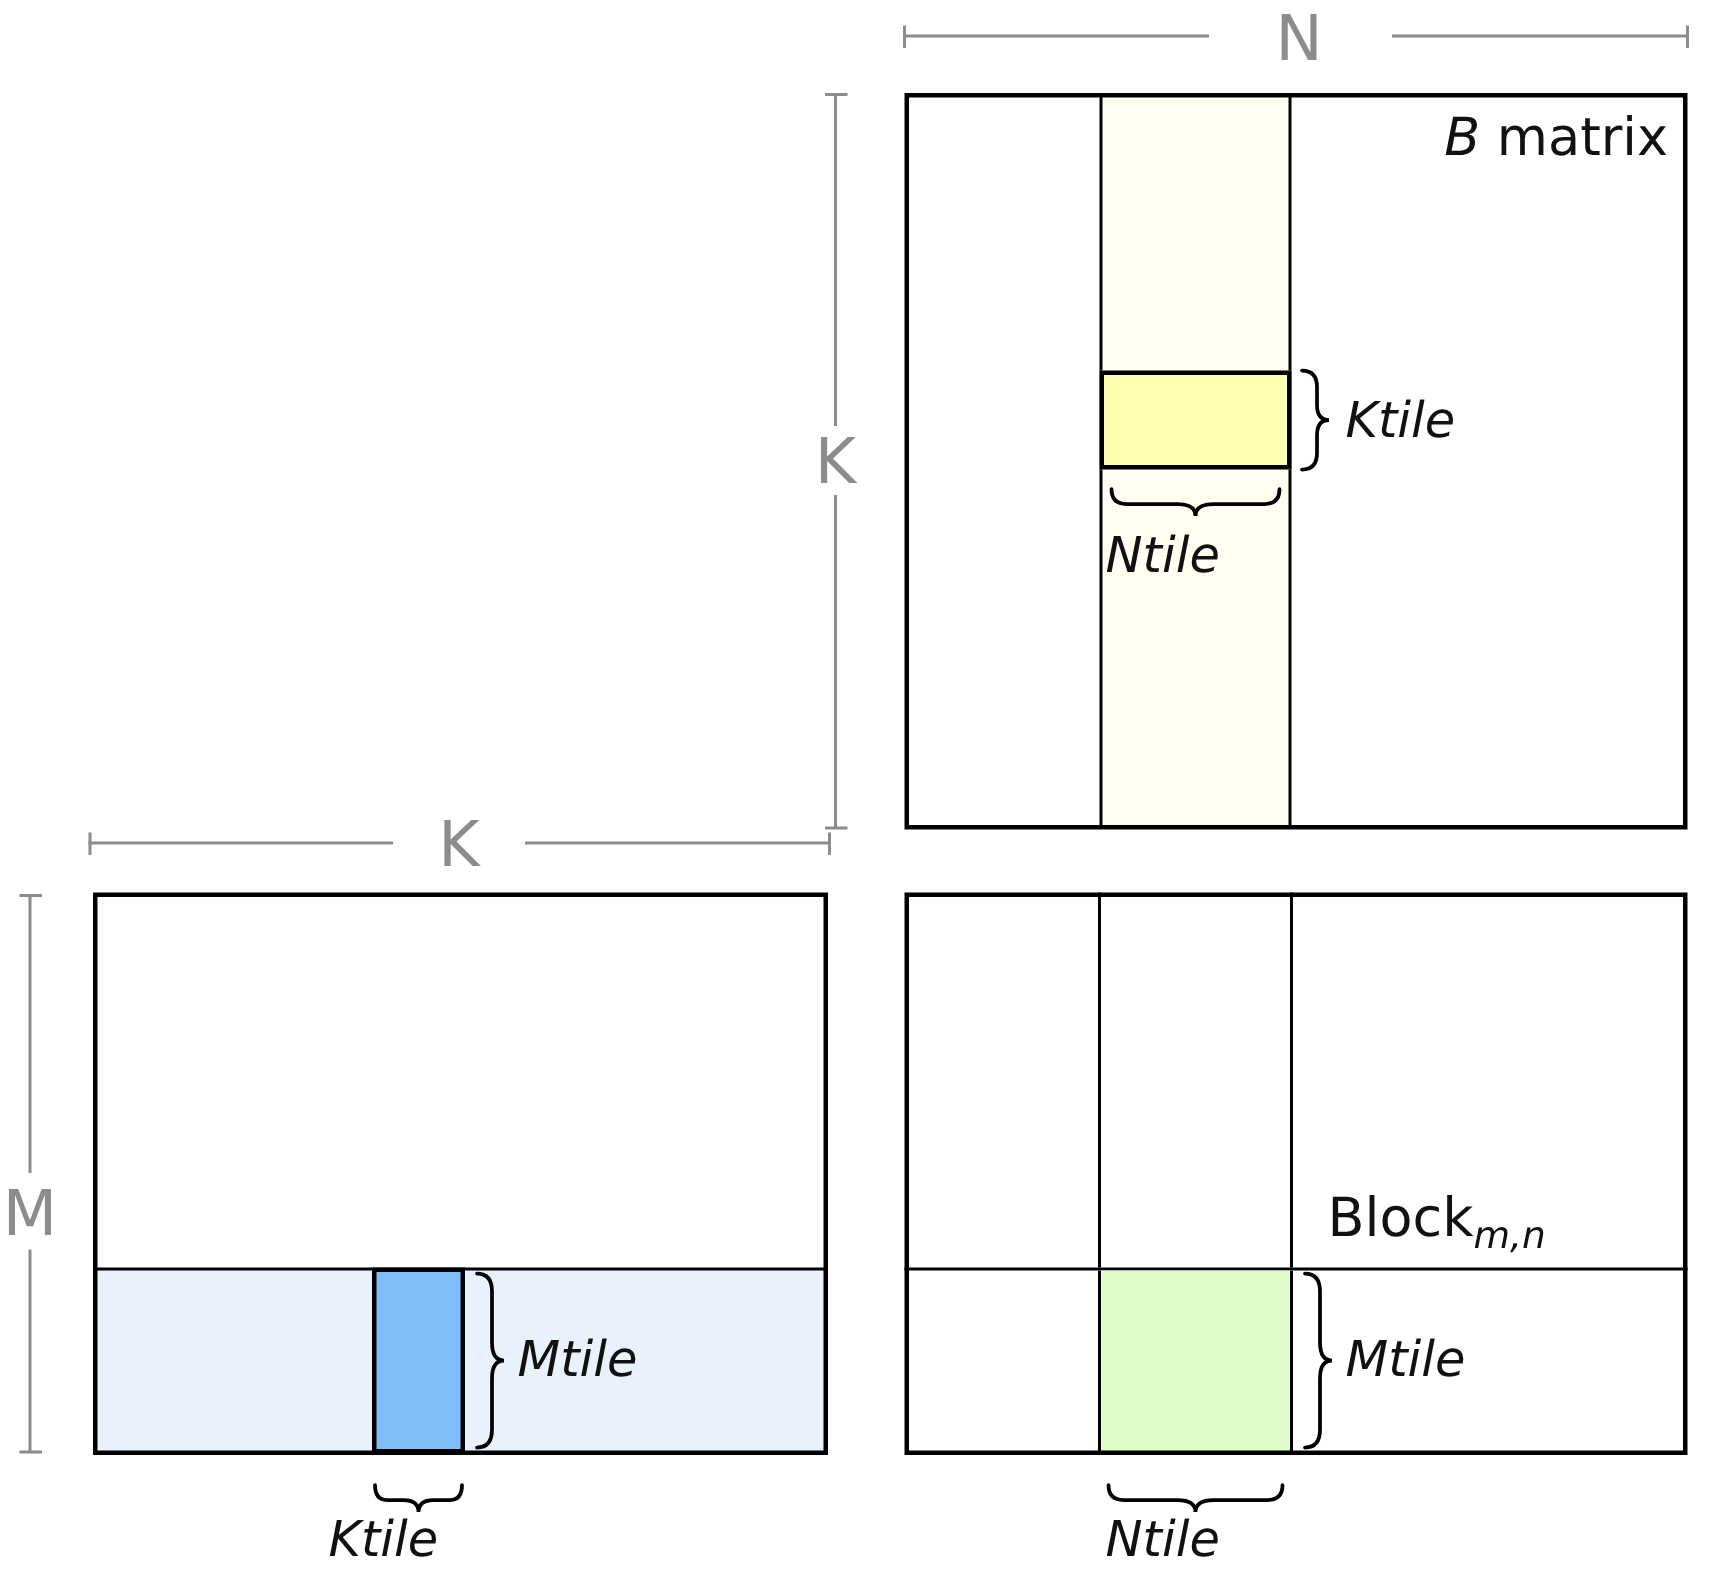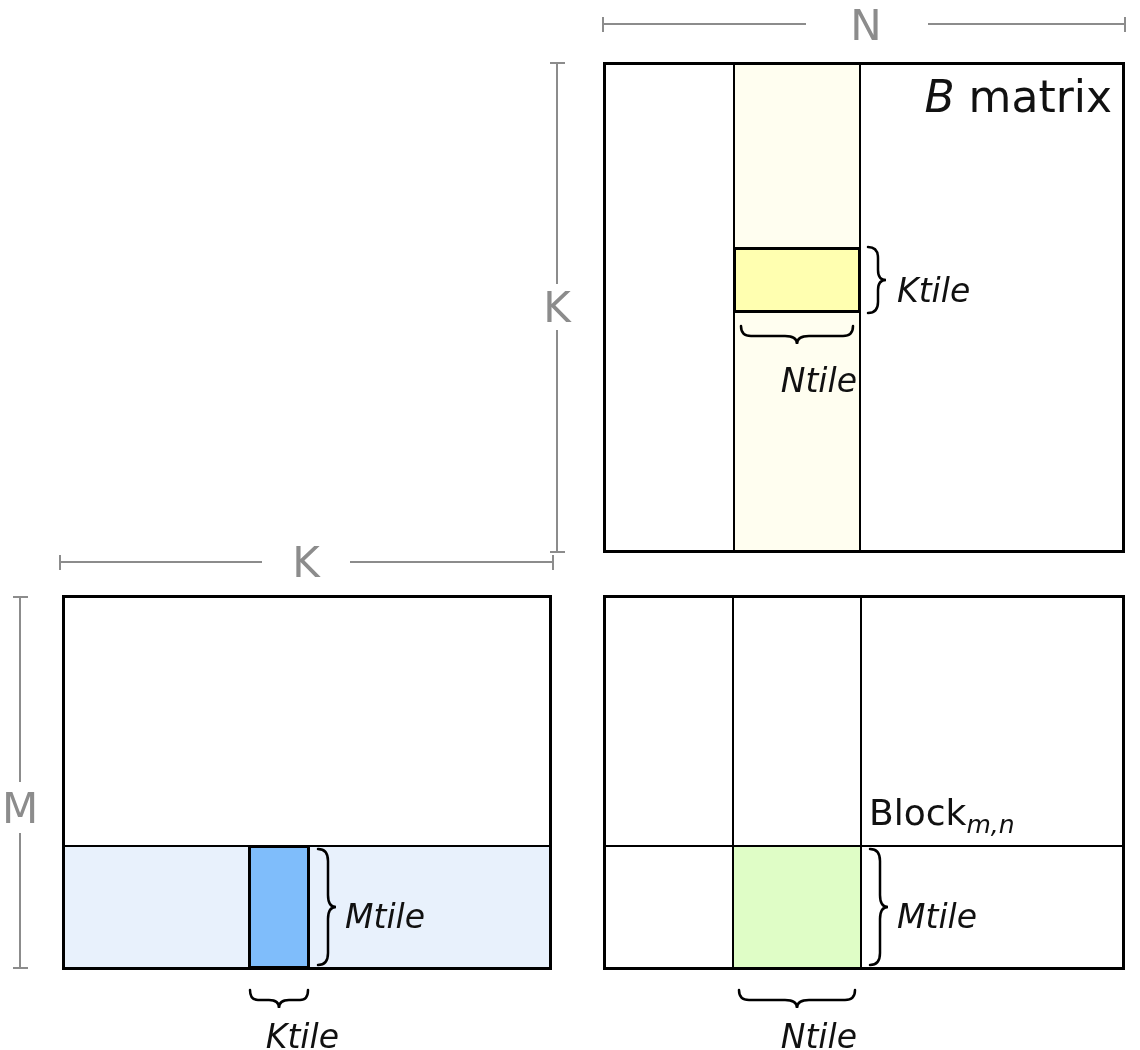--- a/index.html
+++ b/index.html
@@ -13,27 +13,27 @@
   .strip{position:absolute;box-sizing:border-box;}
   
   .tile{position:absolute;box-sizing:border-box;}
   
   .dseg{position:absolute;background:#8c8c8c;}
   .dtick{position:absolute;background:#8c8c8c;}
   .dimlabel{
     position:absolute;color:#8c8c8c;font-size:42px;line-height:1;text-align:center;
   }
   
-  .mtitle{position:absolute;font-size:44px;line-height:1;white-space:nowrap;text-align:right;}
+  .mtitle{position:absolute;font-size:35px;line-height:1;white-space:nowrap;text-align:right;}
   .mtitle .letter{font-style:italic;}
   
-  .tlabel{position:absolute;font-style:italic;font-size:33px;line-height:1.1;white-space:nowrap;margin-top:11px;}
-  .center{text-align:right;}
+  .tlabel{position:absolute;font-style:italic;font-size:33px;line-height:1.1;white-space:nowrap;}
+  .center{text-align:left;}
   
-  .blocklabel{position:absolute;font-size:36px;line-height:1;white-space:nowrap;}
+  .blocklabel{position:absolute;font-size:36px;line-height:1;white-space:nowrap;margin-left:16px;}
   .blocklabel sub{font-style:italic;font-size:25px;line-height:0;}
   .thinv{position:absolute;background:#000;}
   svg.brace{position:absolute;overflow:visible;}
 </style>
 </head>
 <body>
 
 <div id="canvas">
 
   <div class="dtick" style="left:602px;top:17px;width:2px;height:15px;"></div>

